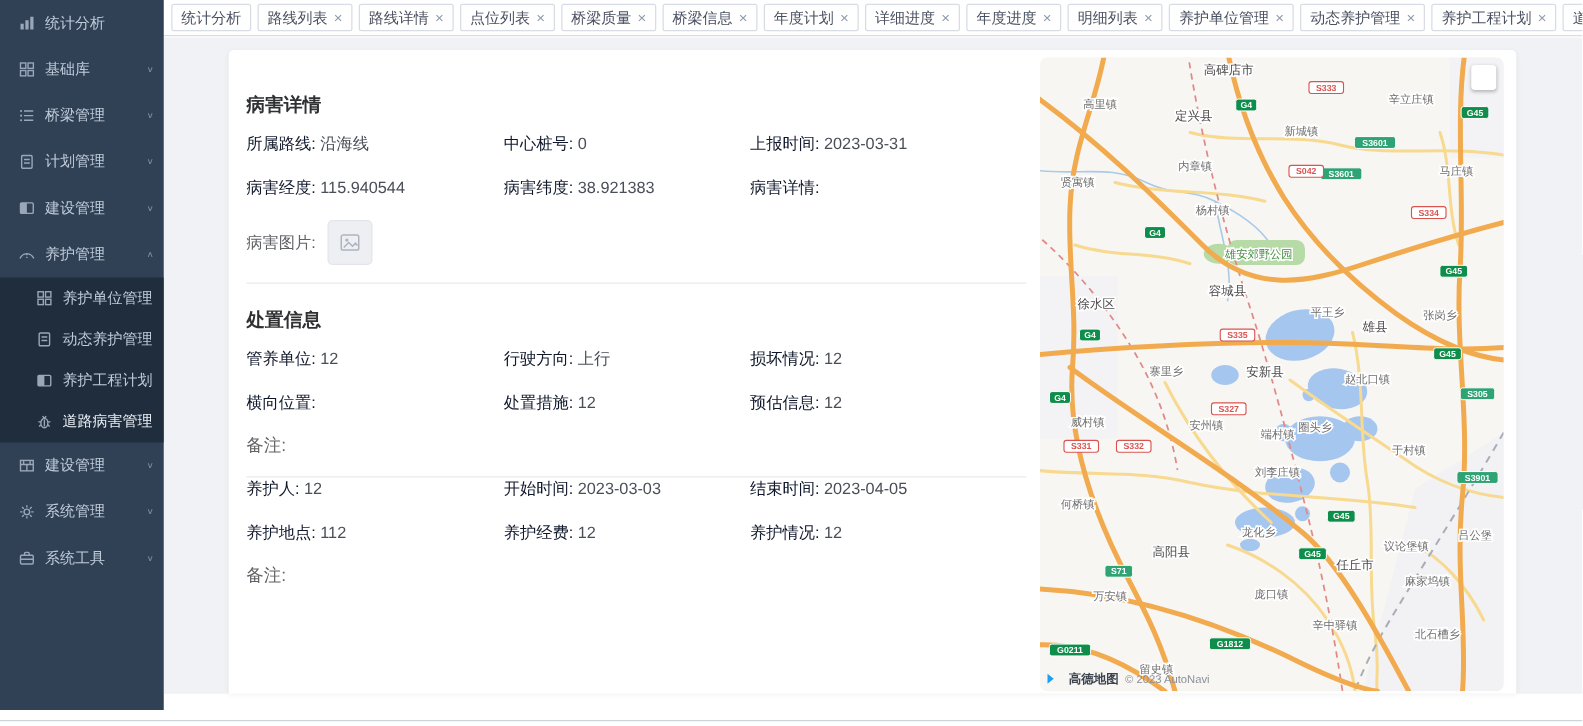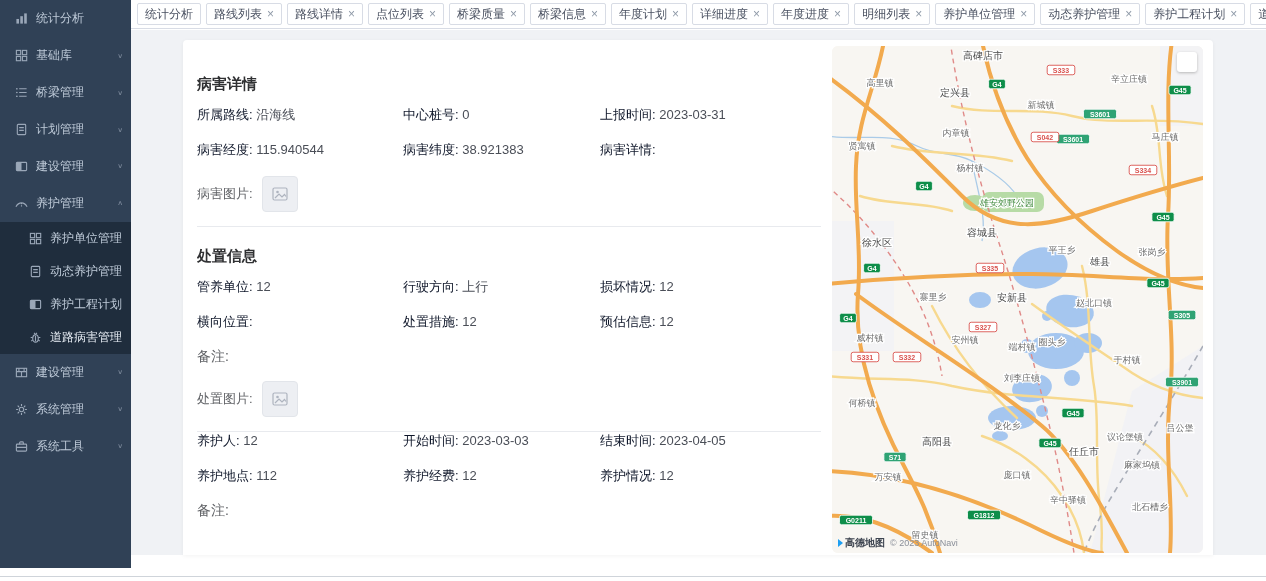--- a/index.html
+++ b/index.html
@@ -50,21 +50,21 @@
   .divider { border-top:1px solid #e8eaee; margin:2px 0 0; width:624px; }
 
   
   .map-wrap { position:absolute; top:6px; right:10px; width:371px; height:507px;
               border-radius:6px; overflow:hidden; background:#f8f6f2; cursor:grab; }
   .map-wrap svg.basemap { position:absolute; left:0; top:0; }
   .map-ctrl { position:absolute; top:6px; right:6px; width:20px; height:20px;
               background:#fff; border-radius:3px; box-shadow:0 1px 3px rgba(0,0,0,.25); cursor:pointer; }
   .attribution { position:absolute; left:6px; bottom:3px; display:flex; align-items:center;
                  gap:5px; font-size:9px; color:#8a8f99; }
-  .amap-logo { font-size:10px; font-weight:bold; color:#3d4450; display:flex; align-items:center; gap:2px; }
+  .amap-logo { font-size:10px; font-weight:bold; color:#3d4450; display:flex; align-items:center; gap:12px; }
   .amap-glyph { width:0; height:0; border-left:5px solid #1e9ff2; border-top:4px solid transparent;
                 border-bottom:4px solid transparent; display:inline-block; }
 
   .map-text { paint-order:stroke; stroke:#ffffff; stroke-width:2.5px; font-family:"Liberation Sans",sans-serif; }
   .map-text.city { font-size:10px; fill:#4a4a4a; }
   .map-text.town { font-size:9px;  fill:#6e6e6e; }
   .map-text.park { font-size:9px;  fill:#418a3e; }
   .shield-txt { font-family:"Liberation Sans",sans-serif; font-weight:bold; }
 
   .win-line { position:absolute; left:0; right:0; top:576px; height:1px; background:#cfd4da; }
@@ -296,30 +296,20 @@
           <span class="d-pair"><span class="d-label">管养单位: </span><span class="d-value">12</span></span>
           <span class="d-pair"><span class="d-label">行驶方向: </span><span class="d-value">上行</span></span>
           <span class="d-pair"><span class="d-label">损坏情况: </span><span class="d-value">12</span></span>
         </div>
         <div class="d-row">
           <span class="d-pair"><span class="d-label">横向位置: </span><span class="d-value"></span></span>
           <span class="d-pair"><span class="d-label">处置措施: </span><span class="d-value">12</span></span>
           <span class="d-pair"><span class="d-label">预估信息: </span><span class="d-value">12</span></span>
         </div>
         <div class="note-row">备注:</div>
-        <div class="img-row">
-          <span>处置图片:</span>
-          <div class="img-ph">
-            <svg width="16" height="16" viewBox="0 0 16 16" fill="none" stroke="currentColor" stroke-width="1.2">
-              <rect x="1" y="2" width="14" height="12" rx="1.5"></rect>
-              <circle cx="5.5" cy="6" r="1.3" fill="currentColor" stroke="none"></circle>
-              <path d="M3 12 L7 8 L10 11 L12.5 8.5 L14 10.5"></path>
-            </svg>
-          </div>
-        </div>
         <div class="divider"></div>
         <div class="d-row">
           <span class="d-pair"><span class="d-label">养护人: </span><span class="d-value">12</span></span>
           <span class="d-pair"><span class="d-label">开始时间: </span><span class="d-value">2023-03-03</span></span>
           <span class="d-pair"><span class="d-label">结束时间: </span><span class="d-value">2023-04-05</span></span>
         </div>
         <div class="d-row">
           <span class="d-pair"><span class="d-label">养护地点: </span><span class="d-value">112</span></span>
           <span class="d-pair"><span class="d-label">养护经费: </span><span class="d-value">12</span></span>
           <span class="d-pair"><span class="d-label">养护情况: </span><span class="d-value">12</span></span>

